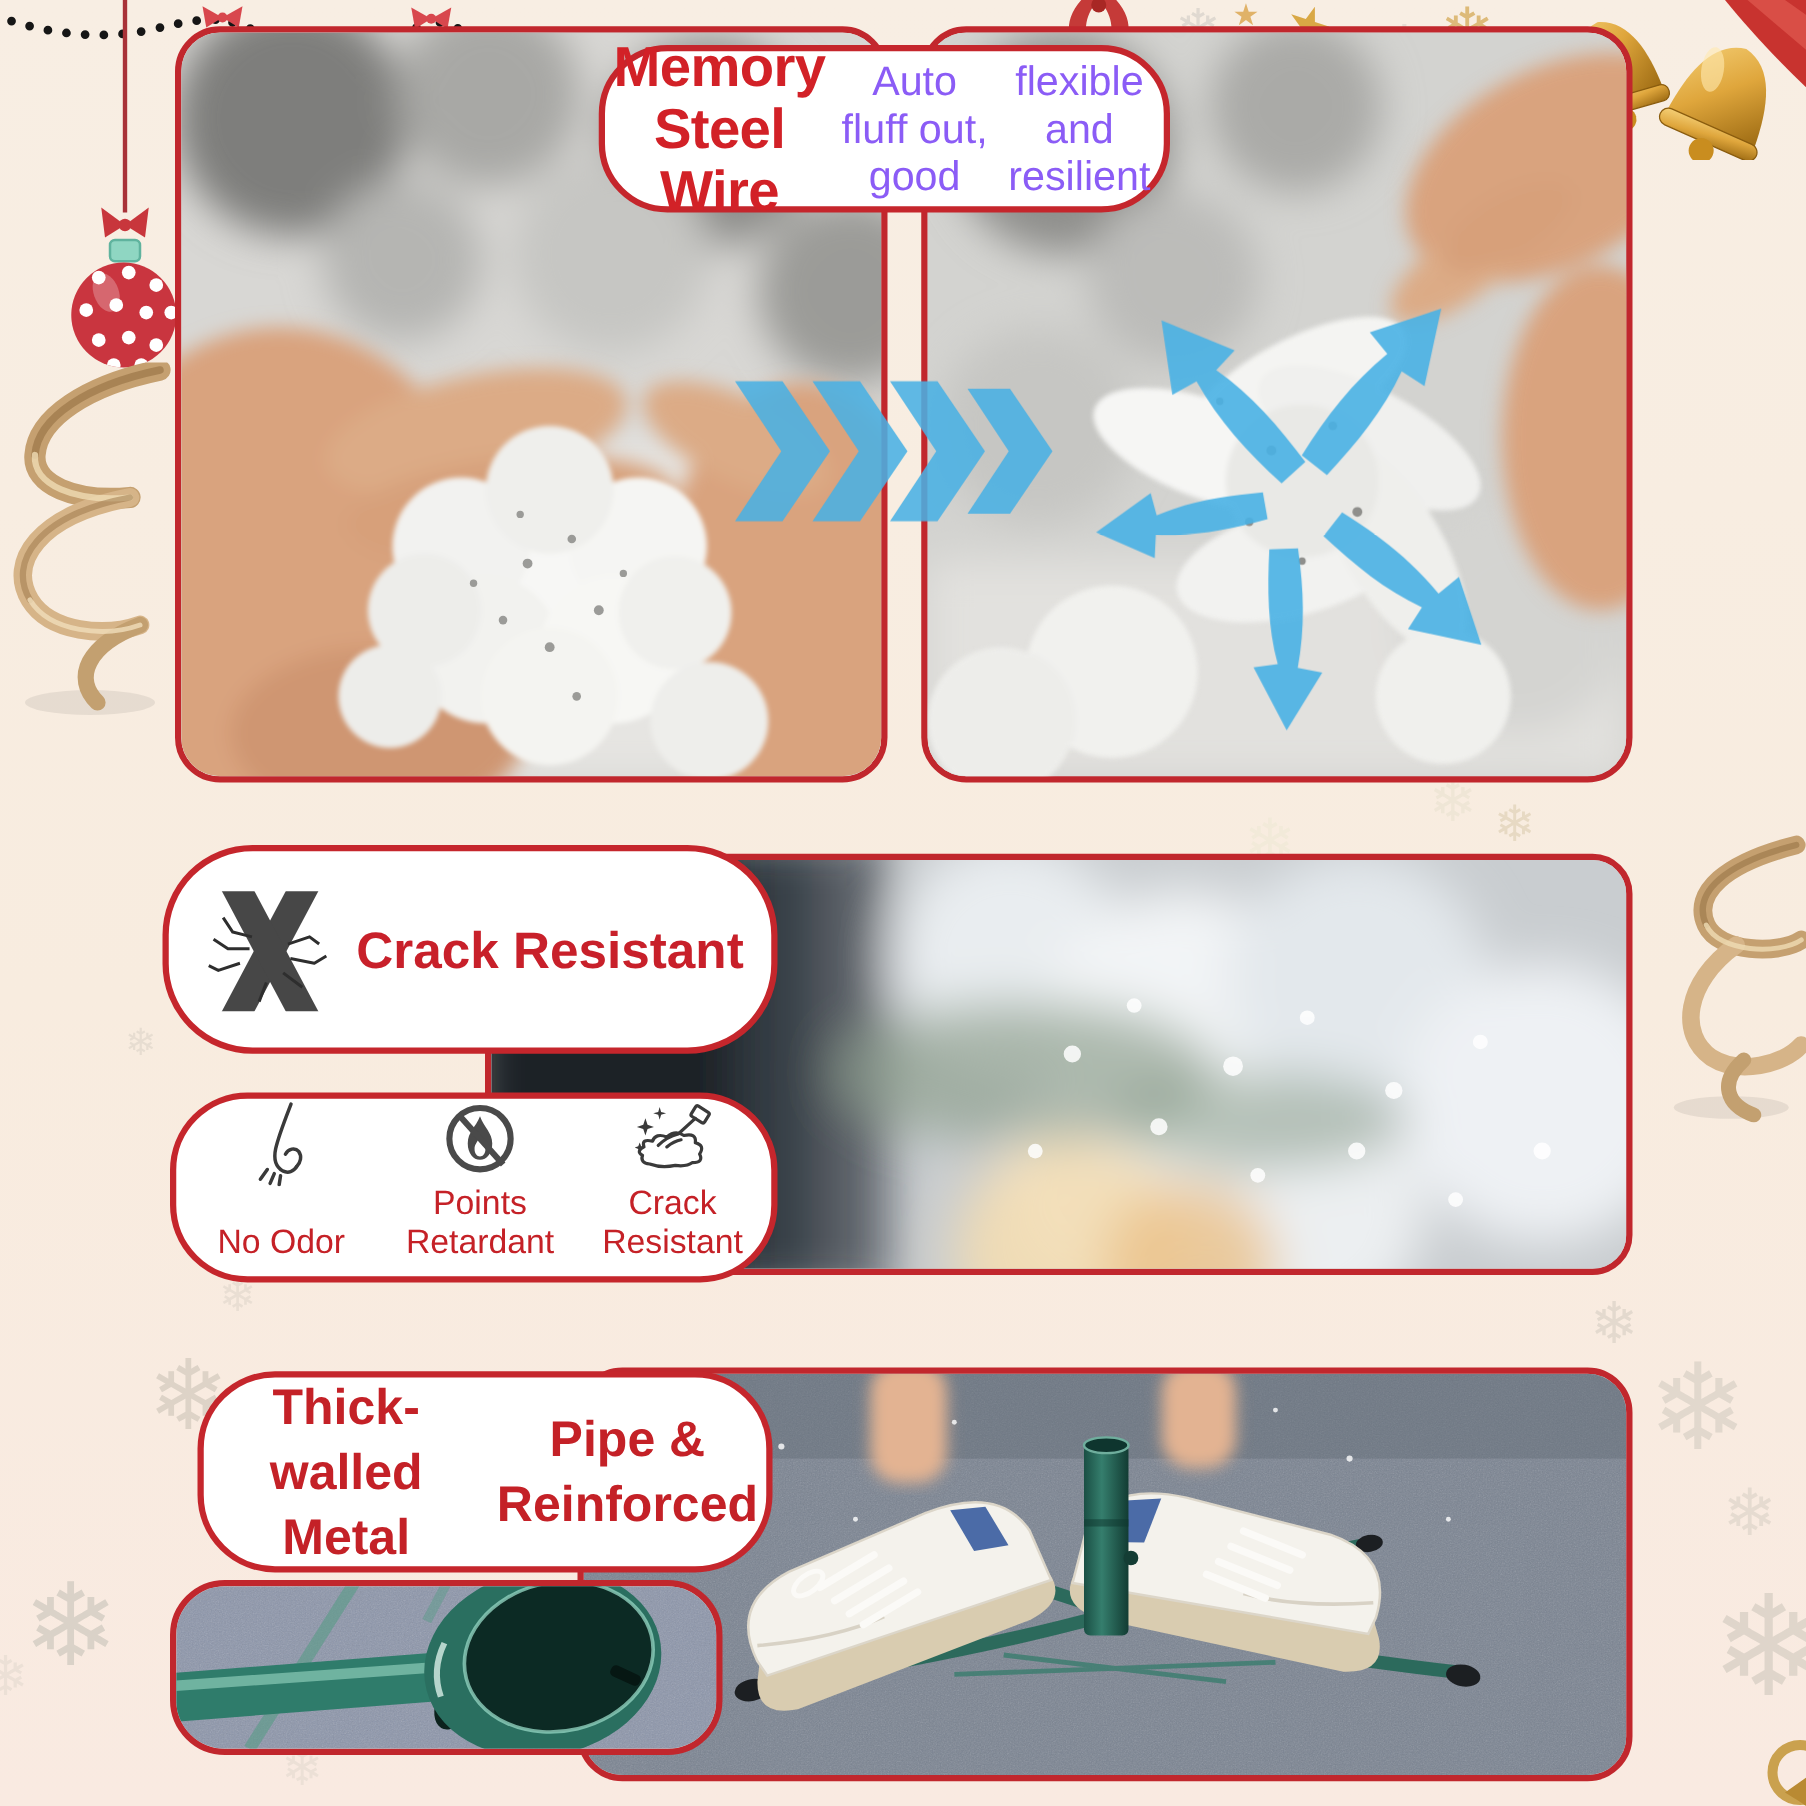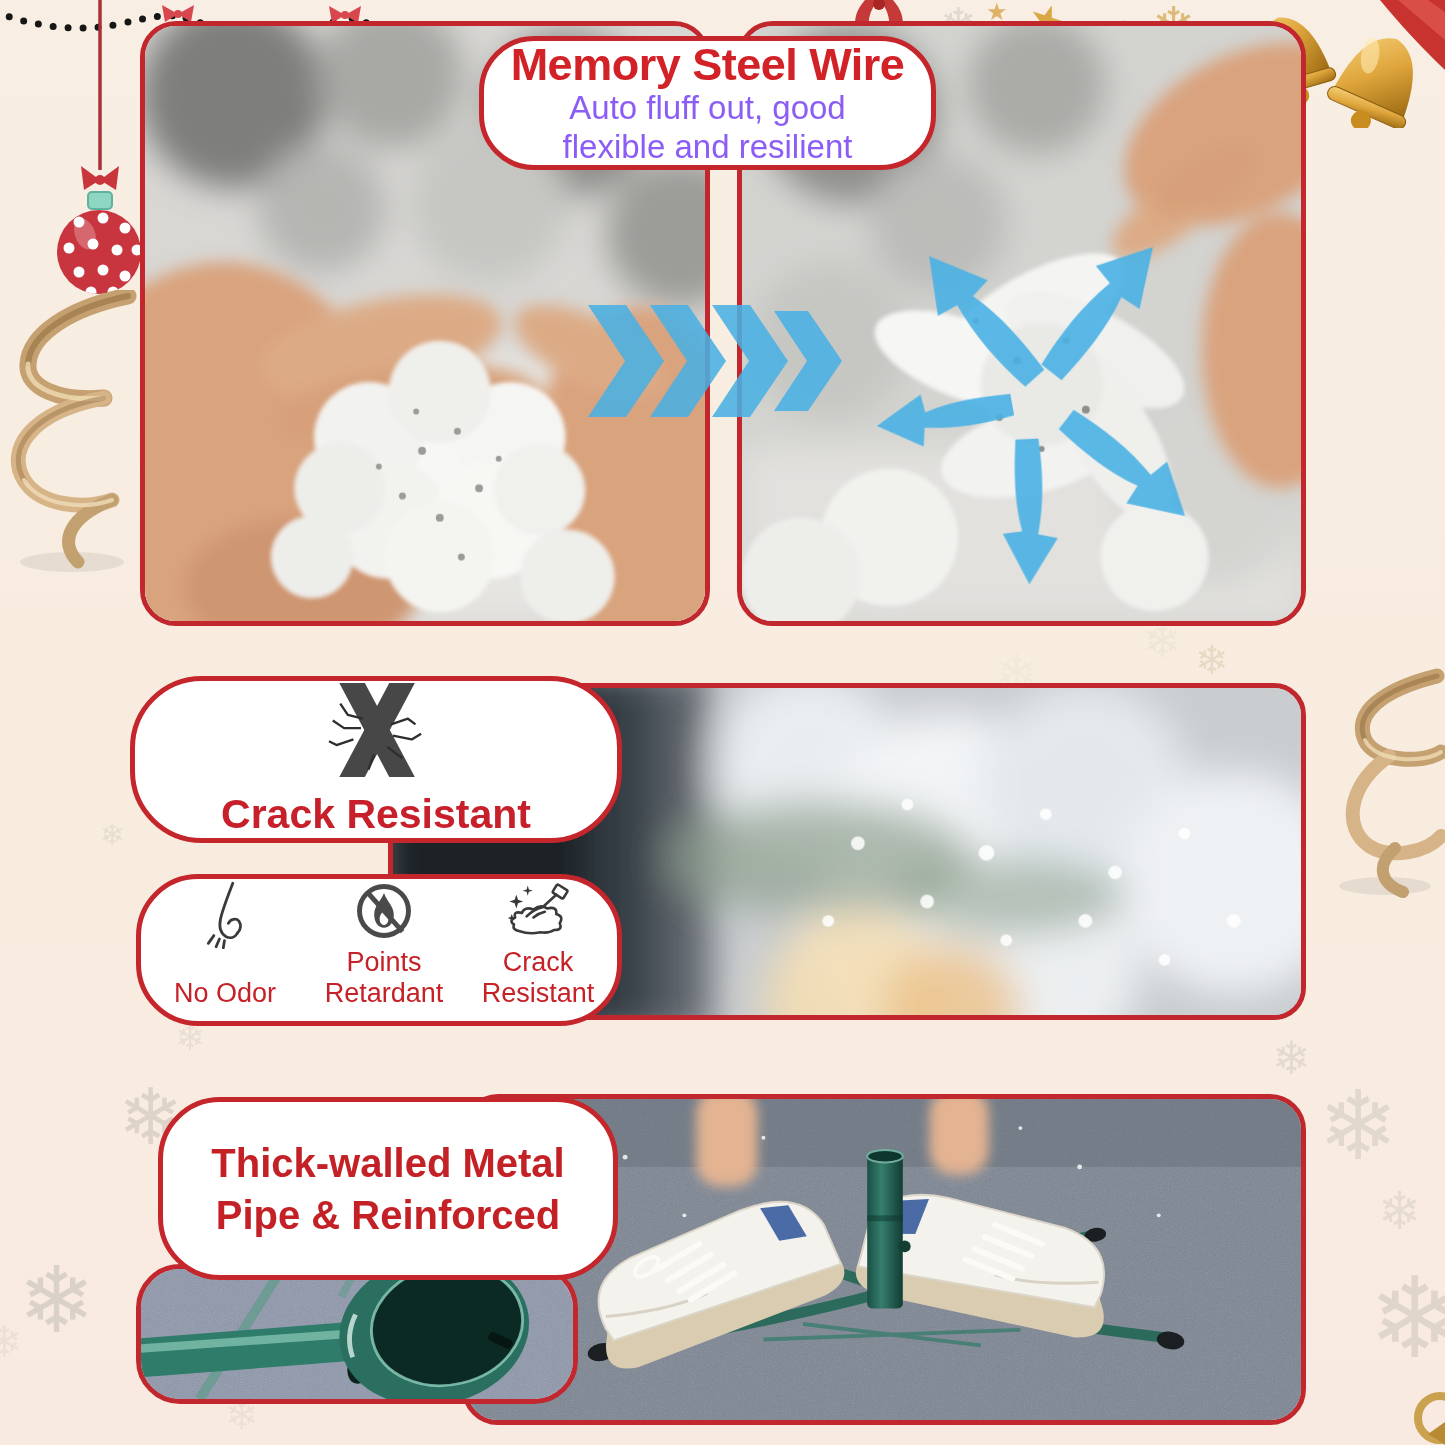--- a/index.html
+++ b/index.html
@@ -2,21 +2,21 @@
 <html><head>
 <meta charset="utf-8">
 <style>
   html,body{margin:0;padding:0;background:#efe4d8;}
   #stage{position:relative;width:1445px;height:1445px;overflow:hidden;
     background:linear-gradient(180deg,#f8eee3 0%,#f8ecdf 55%,#f9eae1 100%);
     font-family:"Liberation Sans",sans-serif;}
   .abs{position:absolute;}
   .photo{border:5px solid #c1272d;overflow:hidden;background:#d8d7d4;box-sizing:border-box;z-index:10;}
   .bubble{background:#fff;border:5px solid #c5262c;box-sizing:border-box;z-index:30;
-    display:flex;flex-direction:column;align-items:center;justify-content:center;text-align:center;}
+    display:flex;flex-direction:row;align-items:center;justify-content:center;text-align:center;}
   .title-red{color:#d22127;font-weight:bold;font-size:45px;letter-spacing:-0.5px;line-height:1.1;}
   .subtitle{color:#8b5cf6;font-size:33px;line-height:1.16;}
   .crack-label{color:#c8202a;font-weight:bold;font-size:41px;}
   .stand-title{color:#c42127;font-weight:bold;font-size:40px;line-height:1.3;}
   .feature-col{display:flex;flex-direction:column;align-items:center;justify-content:flex-end;height:128px;}
   .feature-label{color:#c52127;font-size:27px;line-height:1.15;text-align:center;margin-top:6px;}
   .flake{position:absolute;z-index:3;font-family:"DejaVu Sans",sans-serif;line-height:1;user-select:none;}
   .star{position:absolute;z-index:4;font-family:"DejaVu Sans",sans-serif;line-height:1;}
   svg{display:block;}
 </style>
@@ -464,21 +464,21 @@
         <circle cx="160" cy="60" r="2.5"></circle>
           <circle cx="300" cy="40" r="2"></circle>
           <circle cx="620" cy="70" r="2.5"></circle>
         <circle cx="700" cy="120" r="2"></circle>
           <circle cx="220" cy="120" r="2"></circle>
           <circle cx="560" cy="30" r="2"></circle>
       </g>
     </svg>
   </div>
 
-  <div class="bubble abs" style="left:158px;top:1097px;width:460px;height:183px;border-radius:62px;">
+  <div class="bubble abs" style="left:158px;top:1097px;width:460px;height:161px;border-radius:62px;">
     <div class="stand-title">Thick-walled Metal</div>
     <div class="stand-title">Pipe &amp; Reinforced</div>
   </div>
 
   <div class="photo abs" style="left:136px;top:1264px;width:442px;height:140px;border-radius:44px;z-index:22;">
     <svg width="100%" height="100%" viewBox="0 0 442 140" preserveAspectRatio="none">
       <defs>
         <filter id="noiseI" x="0" y="0" width="100%" height="100%">
           <feTurbulence type="fractalNoise" baseFrequency="0.9" numOctaves="2" stitchTiles="stitch"></feTurbulence>
           <feColorMatrix type="saturate" values="0"></feColorMatrix>

